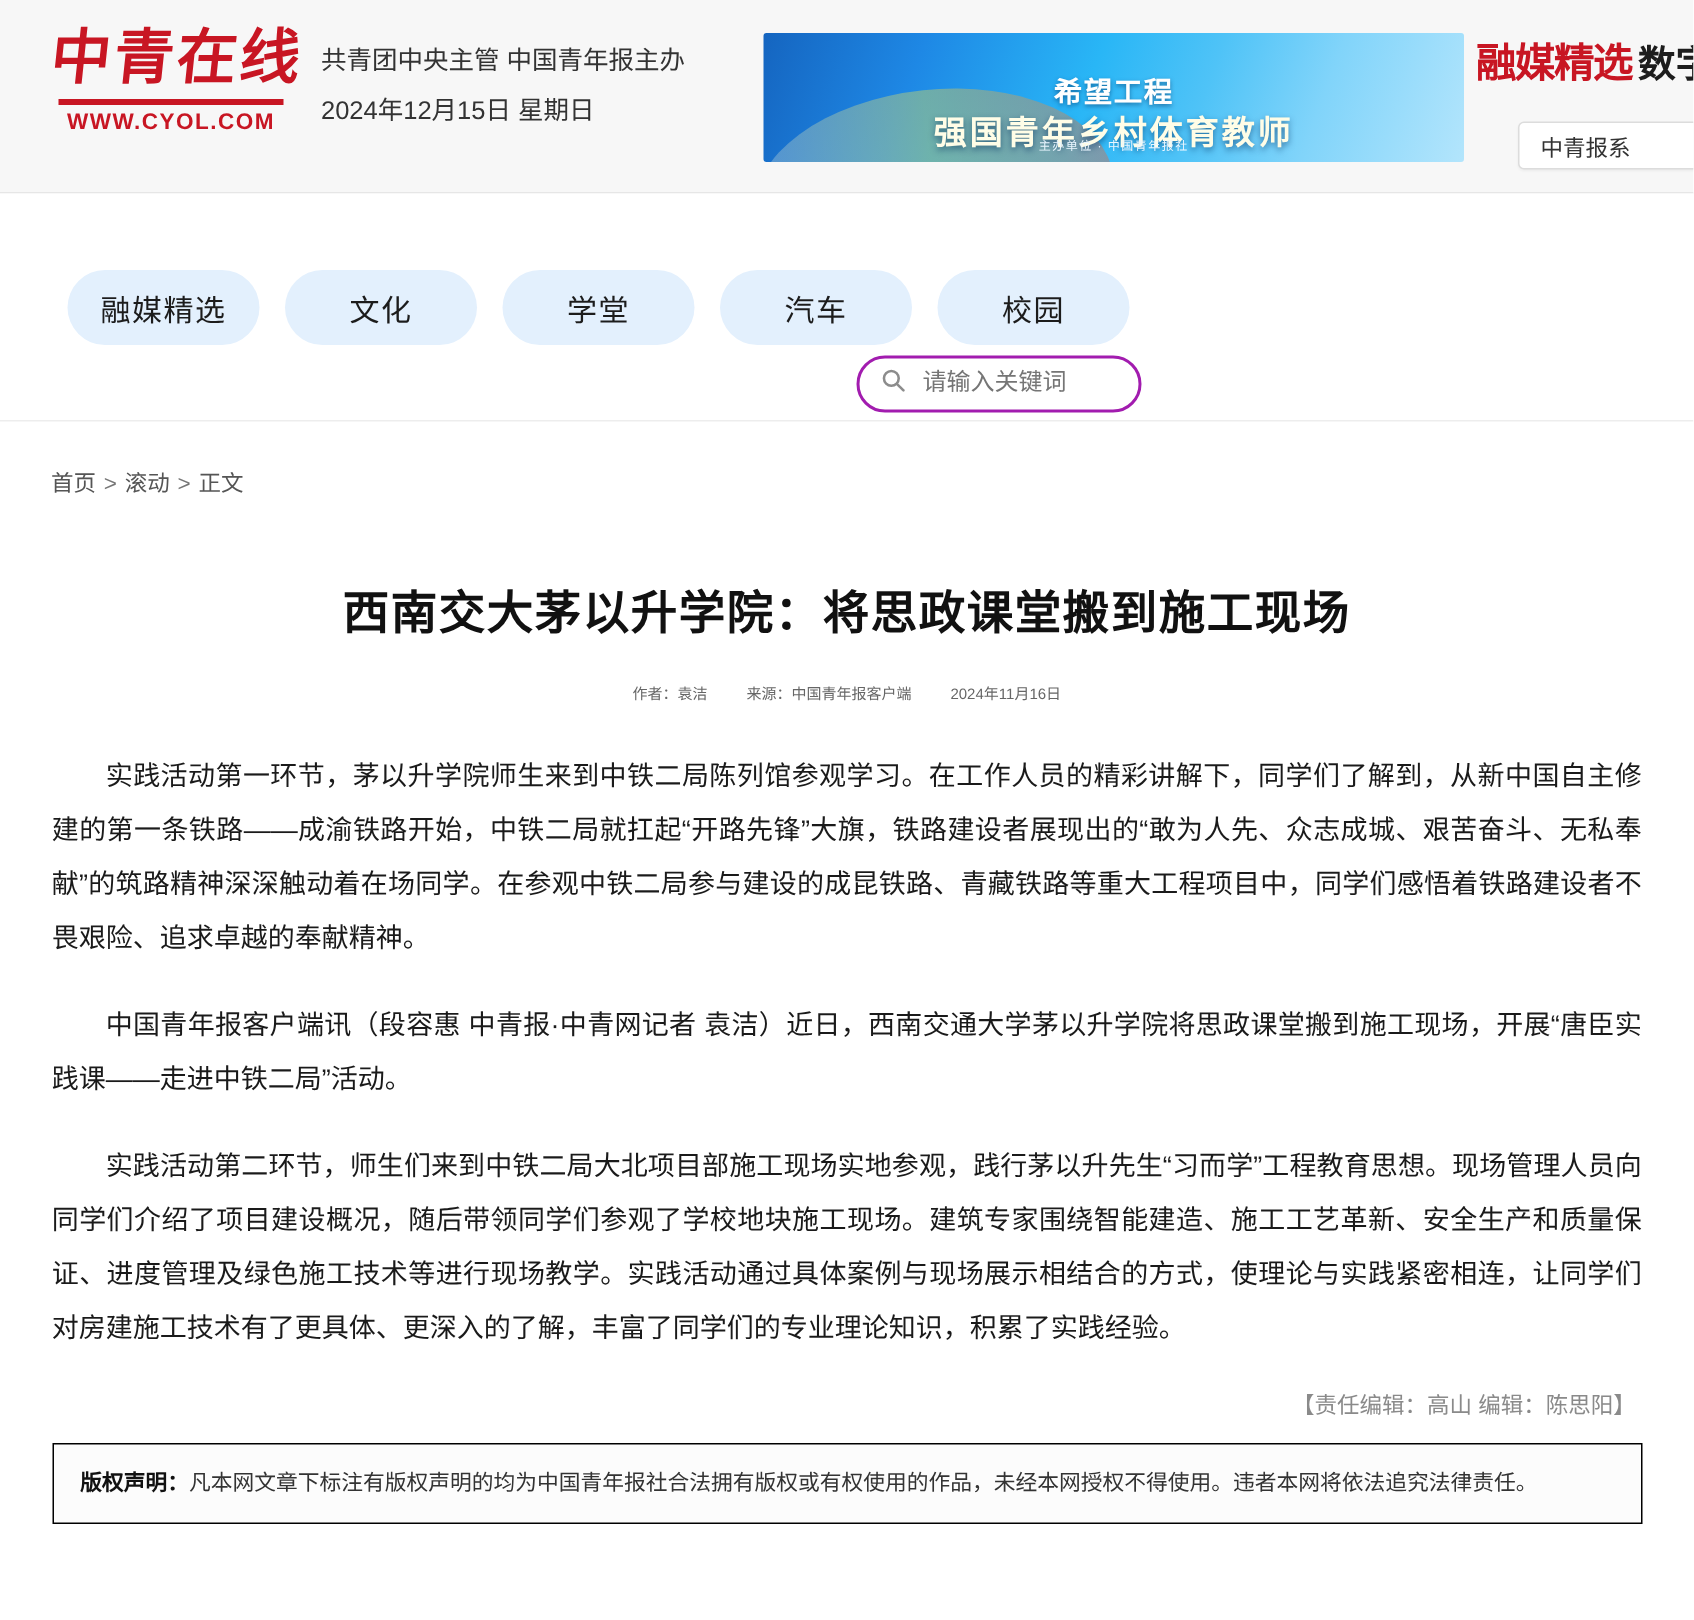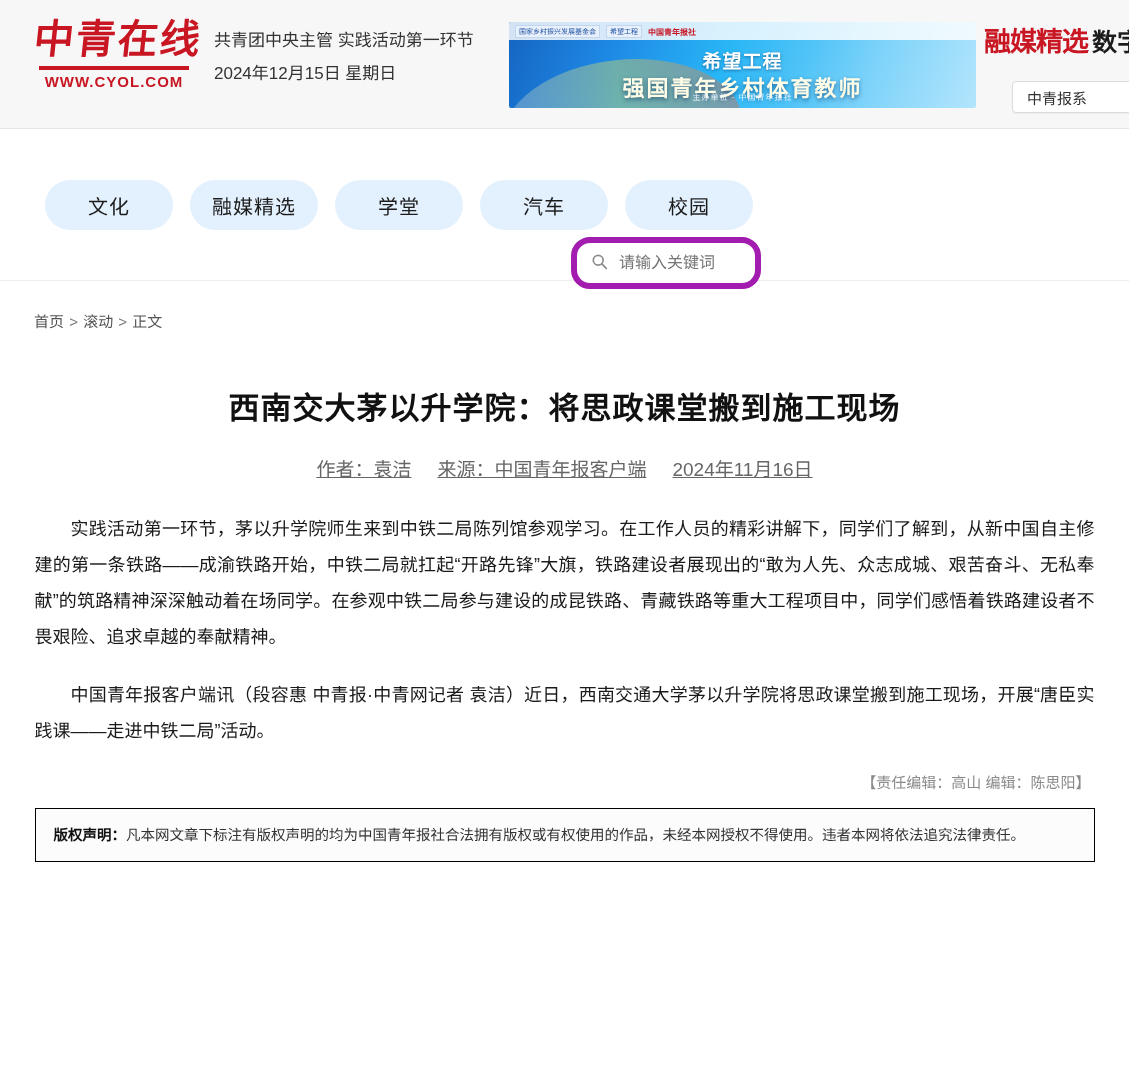--- a/index.html
+++ b/index.html
@@ -201,22 +201,22 @@
     align-items: center;
     justify-content: center;
     letter-spacing: 1px;
     cursor: pointer;
   }
   .search-box {
     position: absolute;
     right: -8px;
     top: 57px;
     width: 190px;
-    height: 52px;
-    border: 6px solid #a21caf;
+    height: 38px;
+    border: 2px solid #a21caf;
     border-radius: 19px;
     background: #fff;
     display: flex;
     align-items: center;
     padding-left: 14px;
     gap: 9px;
   }
   .search-box svg { flex: 0 0 auto; }
   .search-input {
     border: none;
@@ -244,26 +244,25 @@
     text-align: center;
     font-family: "DejaVu Sans", "Liberation Sans", sans-serif;
     font-size: 31px;
     font-weight: 700;
     color: #111;
     letter-spacing: 1px;
   }
   .article-meta {
     margin-top: 26px;
     text-align: center;
-    font-size: 19px;
+    font-size: 10px;
     color: #666;
     display: flex;
     justify-content: center;
     gap: 26px;
-    text-decoration: underline;
   }
   .article-body {
     margin-top: 30px;
     font-size: 18px;
     line-height: 36px;
     color: #1a1a1a;
     text-align: justify;
   }
   .article-body p {
     margin: 0 0 22px 0;
@@ -290,48 +289,43 @@
 
 <div class="masthead">
 
   <div class="logo-block">
     <div class="logo-cn">中青在线</div>
     <div class="logo-underline"></div>
     <div class="logo-url">WWW.CYOL.COM</div>
   </div>
 
   <div class="masthead-text">
-    <div>共青团中央主管 实践活动第一环节</div>
+    <div>共青团中央主管 中国青年报主办</div>
     <div>2024年12月15日 星期日</div>
   </div>
 
   <div class="banner">
-    <div class="banner-strip">
-      <span class="b-tag">国家乡村振兴发展基金会</span>
-      <span class="b-tag">希望工程</span>
-      <span class="b-red">中国青年报社</span>
-    </div>
     <div class="banner-wave"></div>
     <div class="banner-title">希望工程</div>
     <div class="banner-sub">强国青年乡村体育教师</div>
     <div class="banner-foot">主办单位 · 中国青年报社</div>
   </div>
 
   <div class="right-logo">
     <span class="rl-red">融媒精选</span>
     <span class="rl-dark">数字</span>
   </div>
 
   <div class="pill-btn">中青报系</div>
 </div>
 
 <div class="navbar">
   <div class="nav-items">
+    <div class="nav-item">融媒精选</div>
     <div class="nav-item">文化</div>
-    <div class="nav-item">融媒精选</div>
     <div class="nav-item">学堂</div>
     <div class="nav-item">汽车</div>
     <div class="nav-item">校园</div>
     <div class="search-box">
       <span>
         <svg width="17" height="17" viewBox="0 0 20 20" fill="none" stroke="#8c8c8c" stroke-width="2">
           <circle cx="8.5" cy="8.5" r="5.8"></circle>
           <line x1="12.8" y1="12.8" x2="18" y2="18" stroke-linecap="round"></line>
         </svg>
       </span>
@@ -355,20 +349,21 @@
 
     <div class="article-meta">
       <span>作者：袁洁</span>
       <span>来源：中国青年报客户端</span>
       <span>2024年11月16日</span>
     </div>
 
     <div class="article-body">
       <p>实践活动第一环节，茅以升学院师生来到中铁二局陈列馆参观学习。在工作人员的精彩讲解下，同学们了解到，从新中国自主修建的第一条铁路——成渝铁路开始，中铁二局就扛起“开路先锋”大旗，铁路建设者展现出的“敢为人先、众志成城、艰苦奋斗、无私奉献”的筑路精神深深触动着在场同学。在参观中铁二局参与建设的成昆铁路、青藏铁路等重大工程项目中，同学们感悟着铁路建设者不畏艰险、追求卓越的奉献精神。</p>
       <p>中国青年报客户端讯（段容惠 中青报·中青网记者 袁洁）近日，西南交通大学茅以升学院将思政课堂搬到施工现场，开展“唐臣实践课——走进中铁二局”活动。</p>
+      <p>实践活动第二环节，师生们来到中铁二局大北项目部施工现场实地参观，践行茅以升先生“习而学”工程教育思想。现场管理人员向同学们介绍了项目建设概况，随后带领同学们参观了学校地块施工现场。建筑专家围绕智能建造、施工工艺革新、安全生产和质量保证、进度管理及绿色施工技术等进行现场教学。实践活动通过具体案例与现场展示相结合的方式，使理论与实践紧密相连，让同学们对房建施工技术有了更具体、更深入的了解，丰富了同学们的专业理论知识，积累了实践经验。</p>
     </div>
 
     <div class="editor-line">【责任编辑：高山 编辑：陈思阳】</div>
 
     <div class="copyright">
       <b>版权声明：</b><span>凡本网文章下标注有版权声明的均为中国青年报社合法拥有版权或有权使用的作品，未经本网授权不得使用。违者本网将依法追究法律责任。</span>
     </div>
   </div>
 </div>
 

